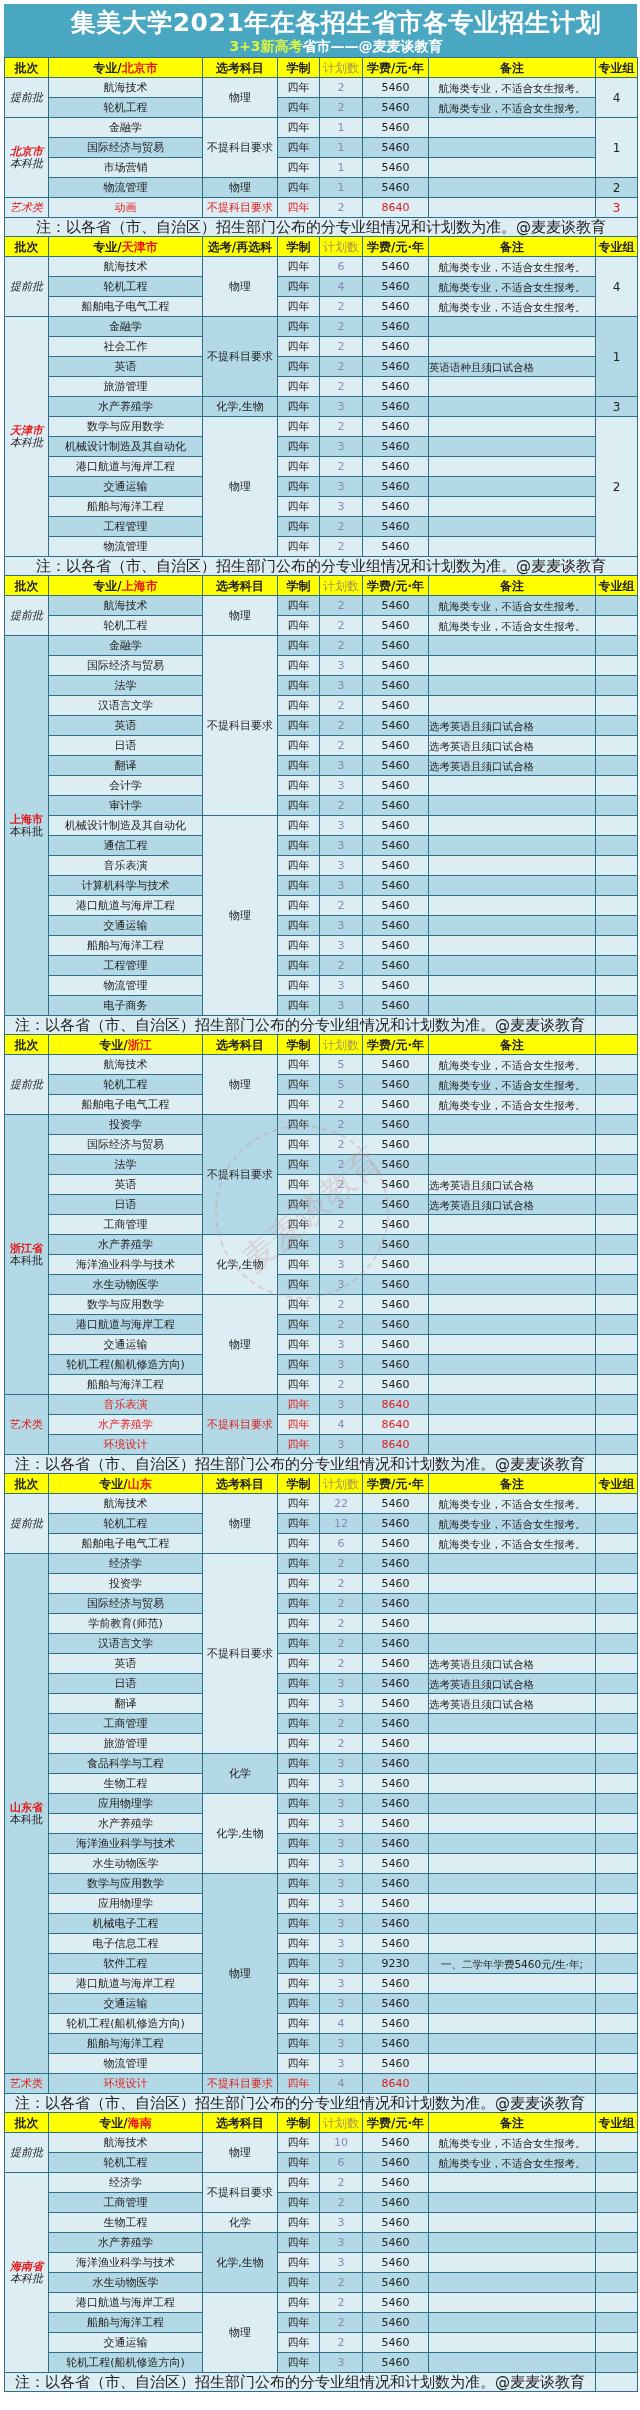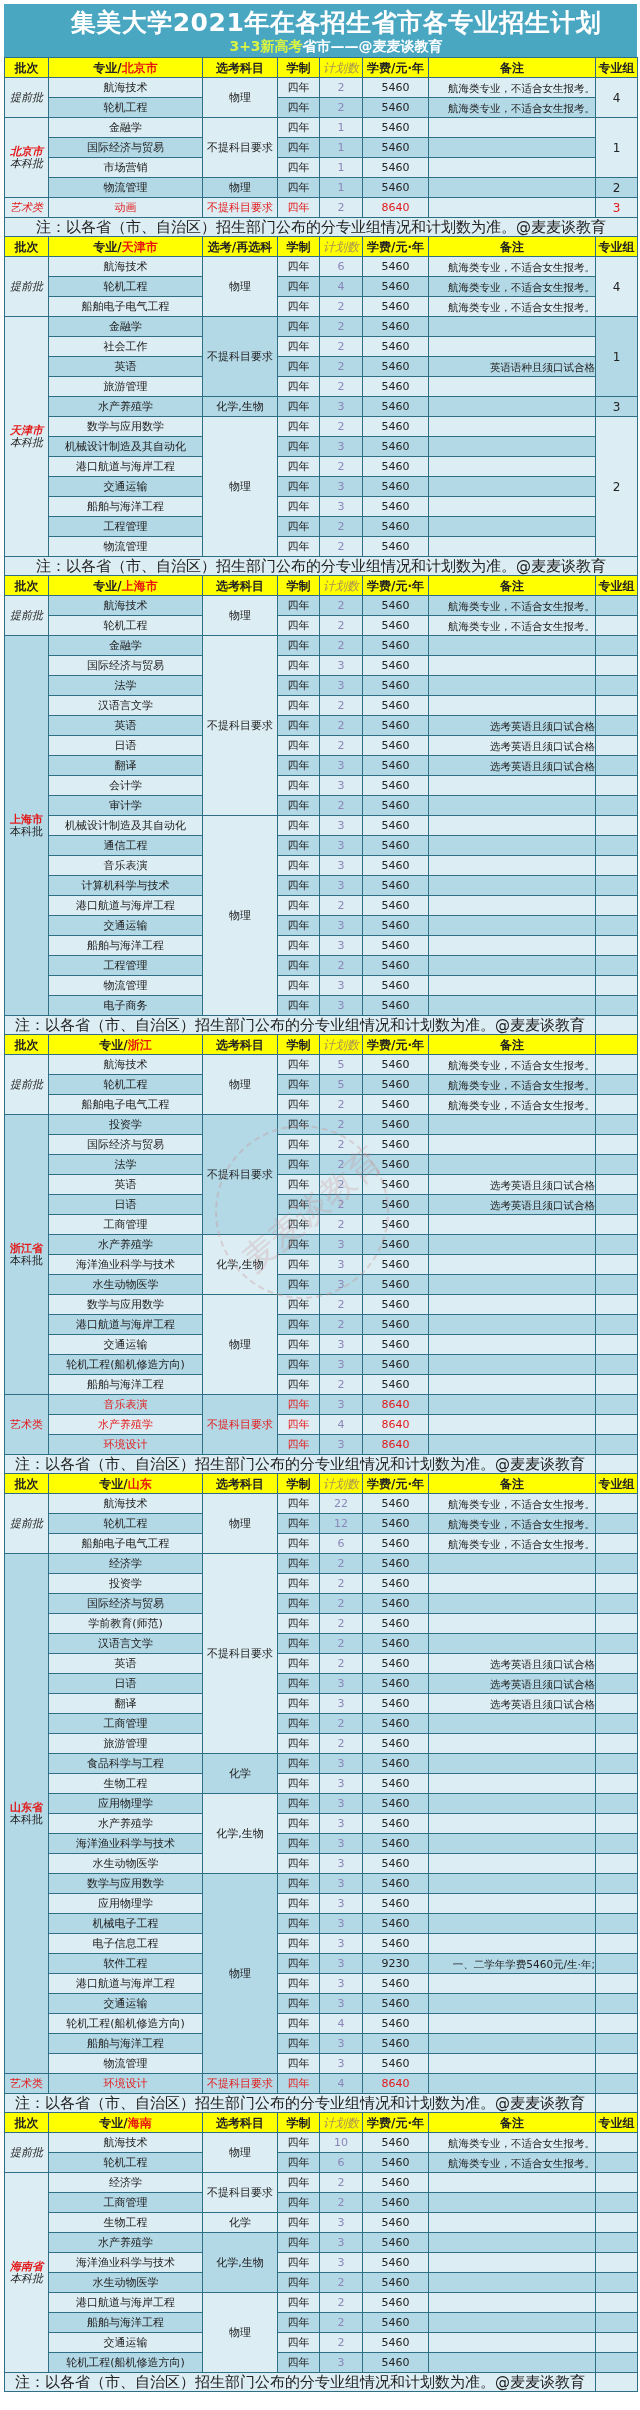--- a/index.html
+++ b/index.html
@@ -6,34 +6,34 @@
   body { width: 640px; height: 2410px; overflow: hidden; font-family: "DejaVu Sans", "Liberation Sans", sans-serif; }
   .frame { position: absolute; left: 4px; top: 4px; width: 633px; }
   .title-band { background: #4aa7c2; height: 53px; text-align: center; position: relative; padding-left: 31px; }
   .title { color: #ffffff; font-size: 25px; font-weight: bold; line-height: 34px; padding-top: 2px; letter-spacing: 0.5px; }
   .subtitle { font-size: 14px; line-height: 13px; color: #ffffff; font-weight: bold; }
   .subtitle .hl { color: #d9f542; }
   table { border-collapse: collapse; width: 633px; table-layout: fixed; }
   td, th { border: 1px solid #2f6f86; text-align: center; font-size: 11px; height: 19px; padding: 0; line-height: 12px; color: #222; overflow: hidden; white-space: nowrap; }
   th { background: #ffff00; font-weight: bold; font-size: 12px; color: #222; }
   th .prov { color: #e8180c; }
-  th.plan { color: #a99452; font-weight: normal; font-style: italic; }
+  th.plan { color: #a99452; font-weight: normal; }
   tr.l td { background: #dcedf4; }
   tr.d td { background: #b3d8e6; }
   td.batch { background: #dcedf4 !important; font-style: italic; }
   td.batch2 { background: #b3d8e6 !important; }
   td.subj { background: #dcedf4 !important; }
   td.subj2 { background: #b3d8e6 !important; }
   td.grp { background: #dcedf4 !important; font-size: 12px; }
   td.plan { color: #8a86b8; }
   .red { color: #e31a1a !important; }
   .redb { color: #e31a1a; font-weight: bold; }
   td.note-row { background: #dcedf4 !important; font-size: 15px; height: 18px; }
-  td.rem { text-align: right; padding-left: 0; font-size: 10.5px; }
-  td.remc { text-align: right; font-size: 10.5px; }
+  td.rem { text-align: center; padding-left: 0; font-size: 10.5px; }
+  td.remc { text-align: left; font-size: 10.5px; }
   .watermark { position: absolute; left: 215px; top: 1125px; width: 170px; height: 170px; border-radius: 50%; border: 2px dashed rgba(200,150,150,0.35); pointer-events: none; }
   .watermark span { position: absolute; left: 10px; top: 60px; font-size: 34px; color: rgba(200,140,140,0.25); transform: rotate(-40deg); white-space: nowrap; }
 </style>
 </head>
 <body>
 
 <div class="frame">
   <div class="title-band">
     <div class="title">集美大学2021年在各招生省市各专业招生计划</div>
     <div class="subtitle"><span class="hl">3+3新高考</span><span>省市——@麦麦谈教育</span></div>

